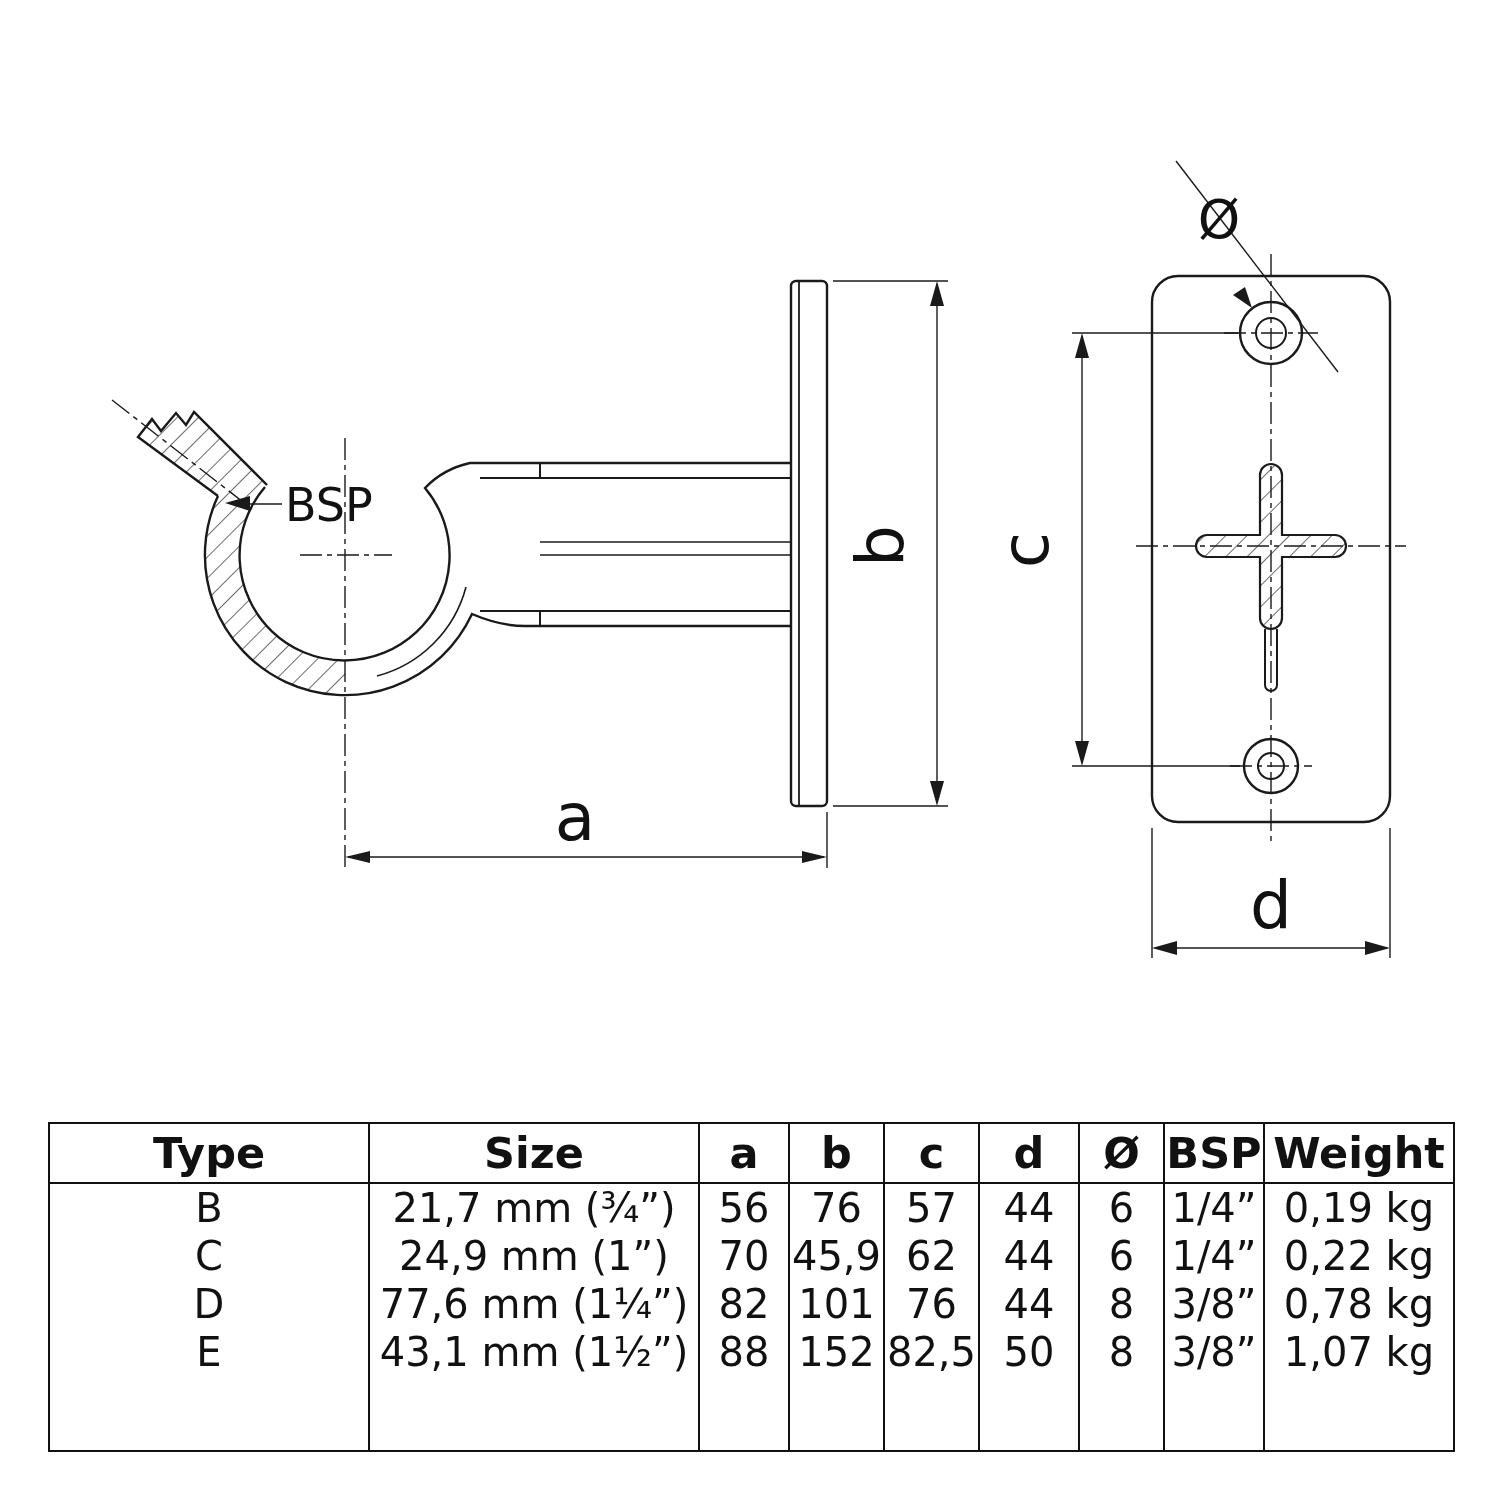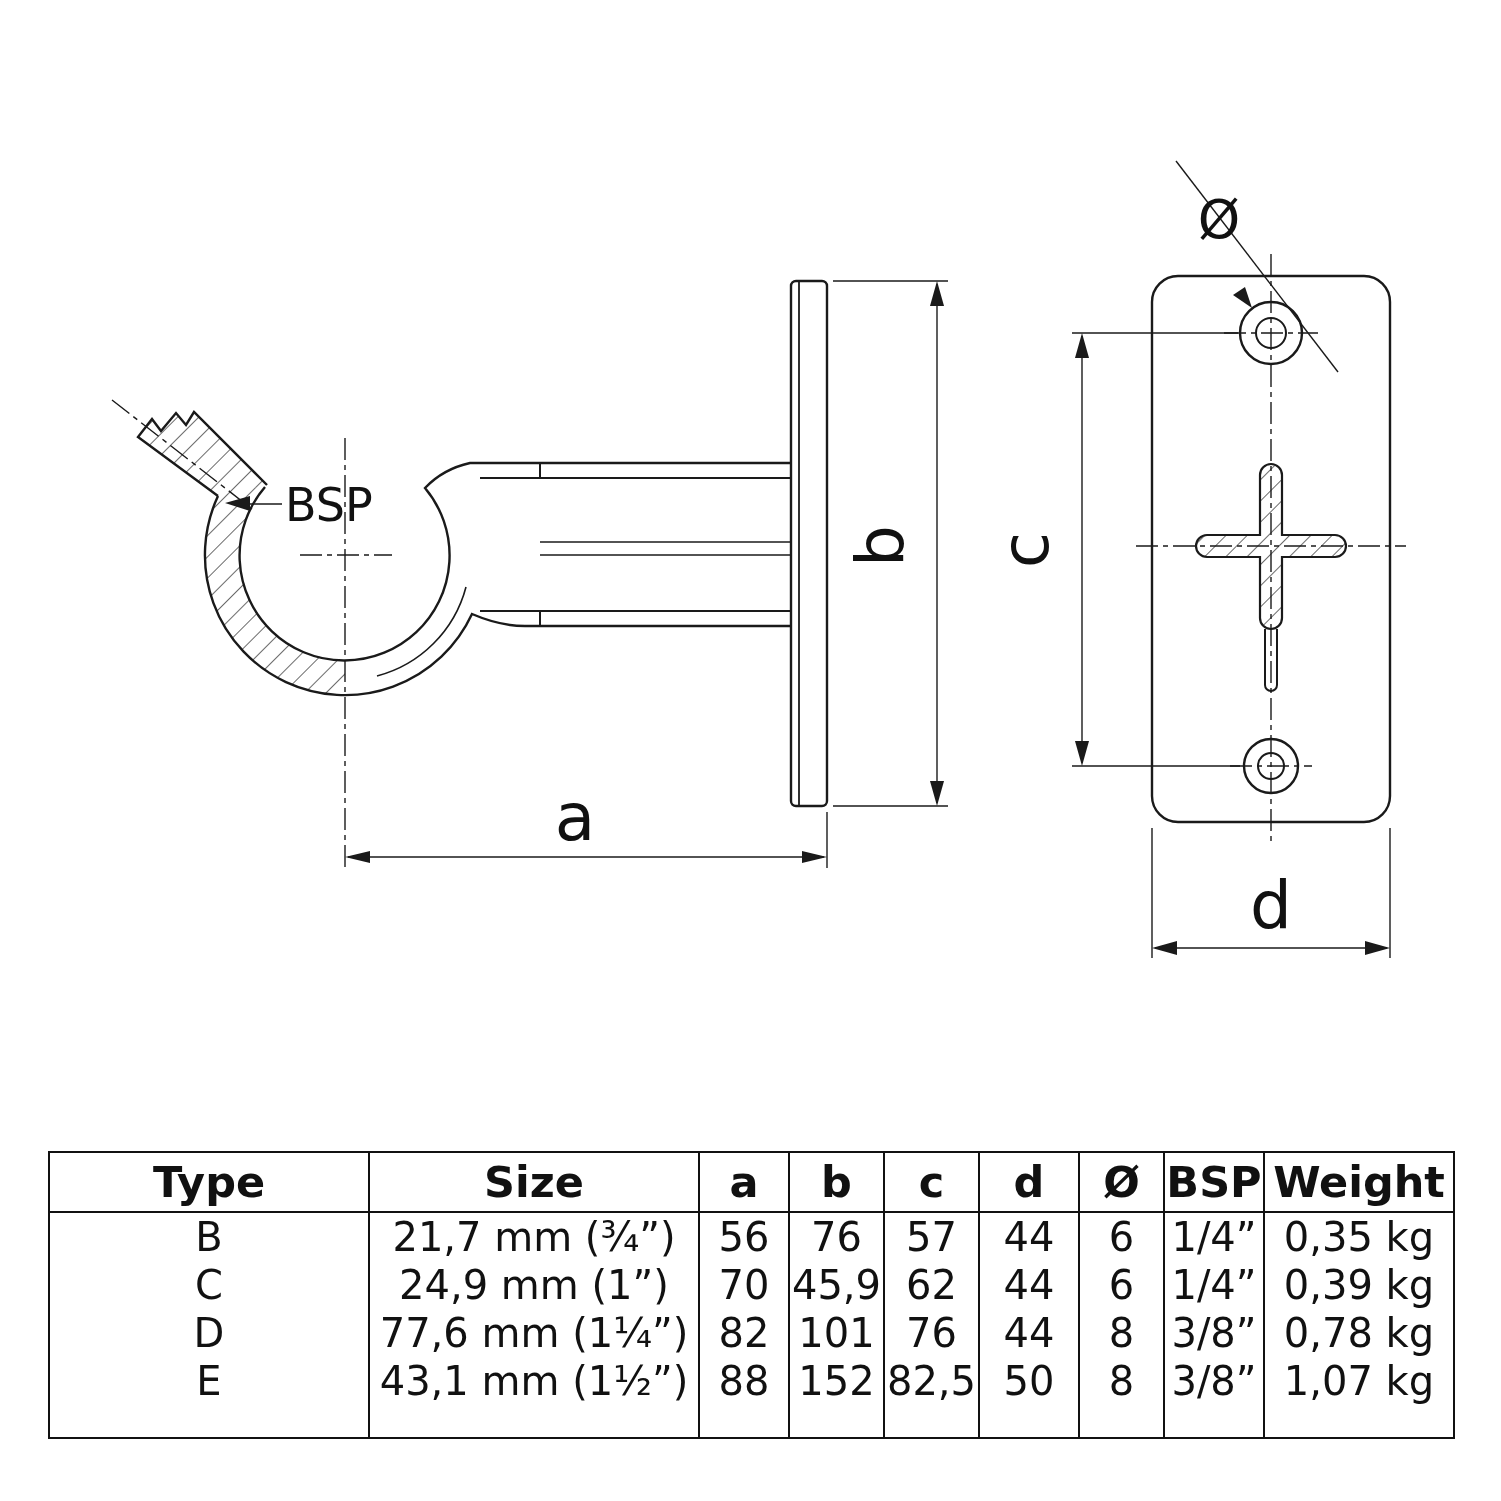--- a/index.html
+++ b/index.html
@@ -1,20 +1,20 @@
 <!DOCTYPE html>
 <html><head>
 <meta charset="utf-8">
 <style>
   html,body{margin:0;padding:0;background:#ffffff;}
   body{width:1501px;height:1501px;position:relative;font-family:"DejaVu Sans",sans-serif;color:#111;overflow:hidden;}
   svg text{font-family:"DejaVu Sans",sans-serif;fill:#111;}
   .drawing{position:absolute;left:0;top:0;}
   table.spec-table{
-    position:absolute;left:48px;top:1151px;width:1405px;height:288px;
+    position:absolute;left:48px;top:1122px;width:1405px;height:330px;
     border-collapse:collapse;table-layout:fixed;
     border:2.5px solid #111;font-size:40px;color:#111;
   }
   table.spec-table th, table.spec-table td{
     border-left:2.5px solid #111;border-right:2.5px solid #111;
     text-align:center;padding:0;vertical-align:middle;white-space:nowrap;
   }
   table.spec-table thead th{
     border-bottom:2.5px solid #111;font-weight:bold;font-size:43px;height:58px;
   }
@@ -164,32 +164,32 @@
   <tbody>
     <tr>
       <td>B</td>
       <td>21,7 mm (¾”)</td>
       <td>56</td>
       <td>76</td>
       <td>57</td>
       <td>44</td>
       <td>6</td>
       <td>1/4”</td>
-      <td>0,35 kg</td>
+      <td>0,19 kg</td>
     </tr>
     <tr>
       <td>C</td>
       <td>24,9 mm (1”)</td>
       <td>70</td>
       <td>45,9</td>
       <td>62</td>
       <td>44</td>
       <td>6</td>
       <td>1/4”</td>
-      <td>0,39 kg</td>
+      <td>0,22 kg</td>
     </tr>
     <tr>
       <td>D</td>
       <td>77,6 mm (1¼”)</td>
       <td>82</td>
       <td>101</td>
       <td>76</td>
       <td>44</td>
       <td>8</td>
       <td>3/8”</td>

